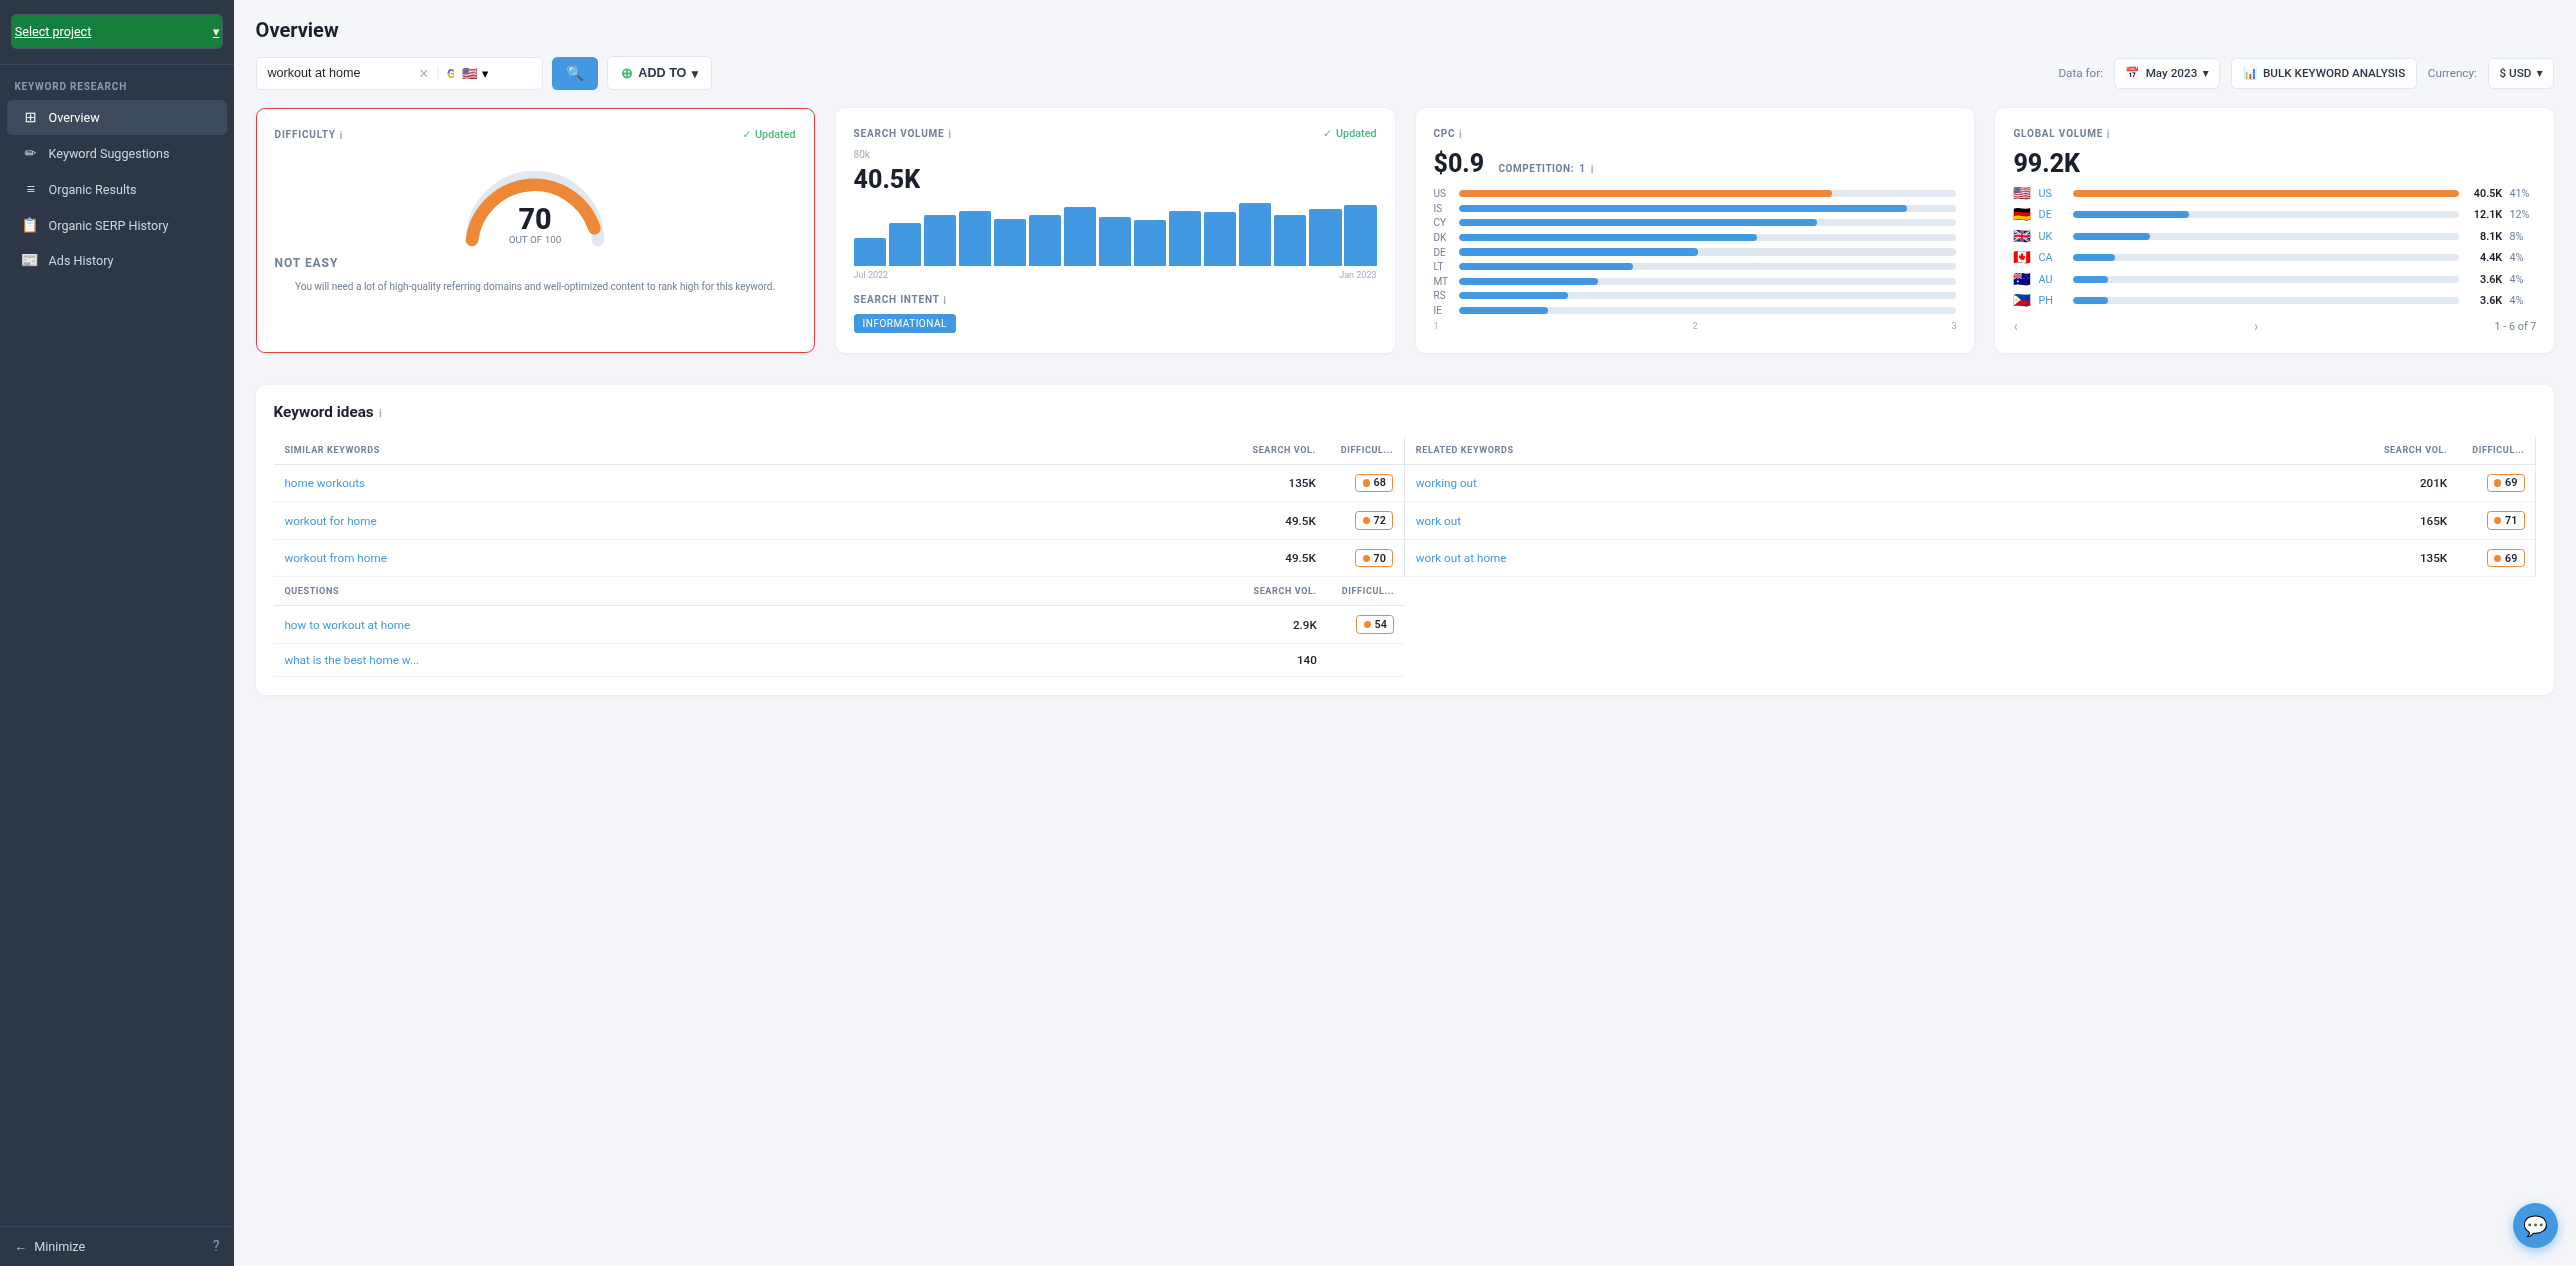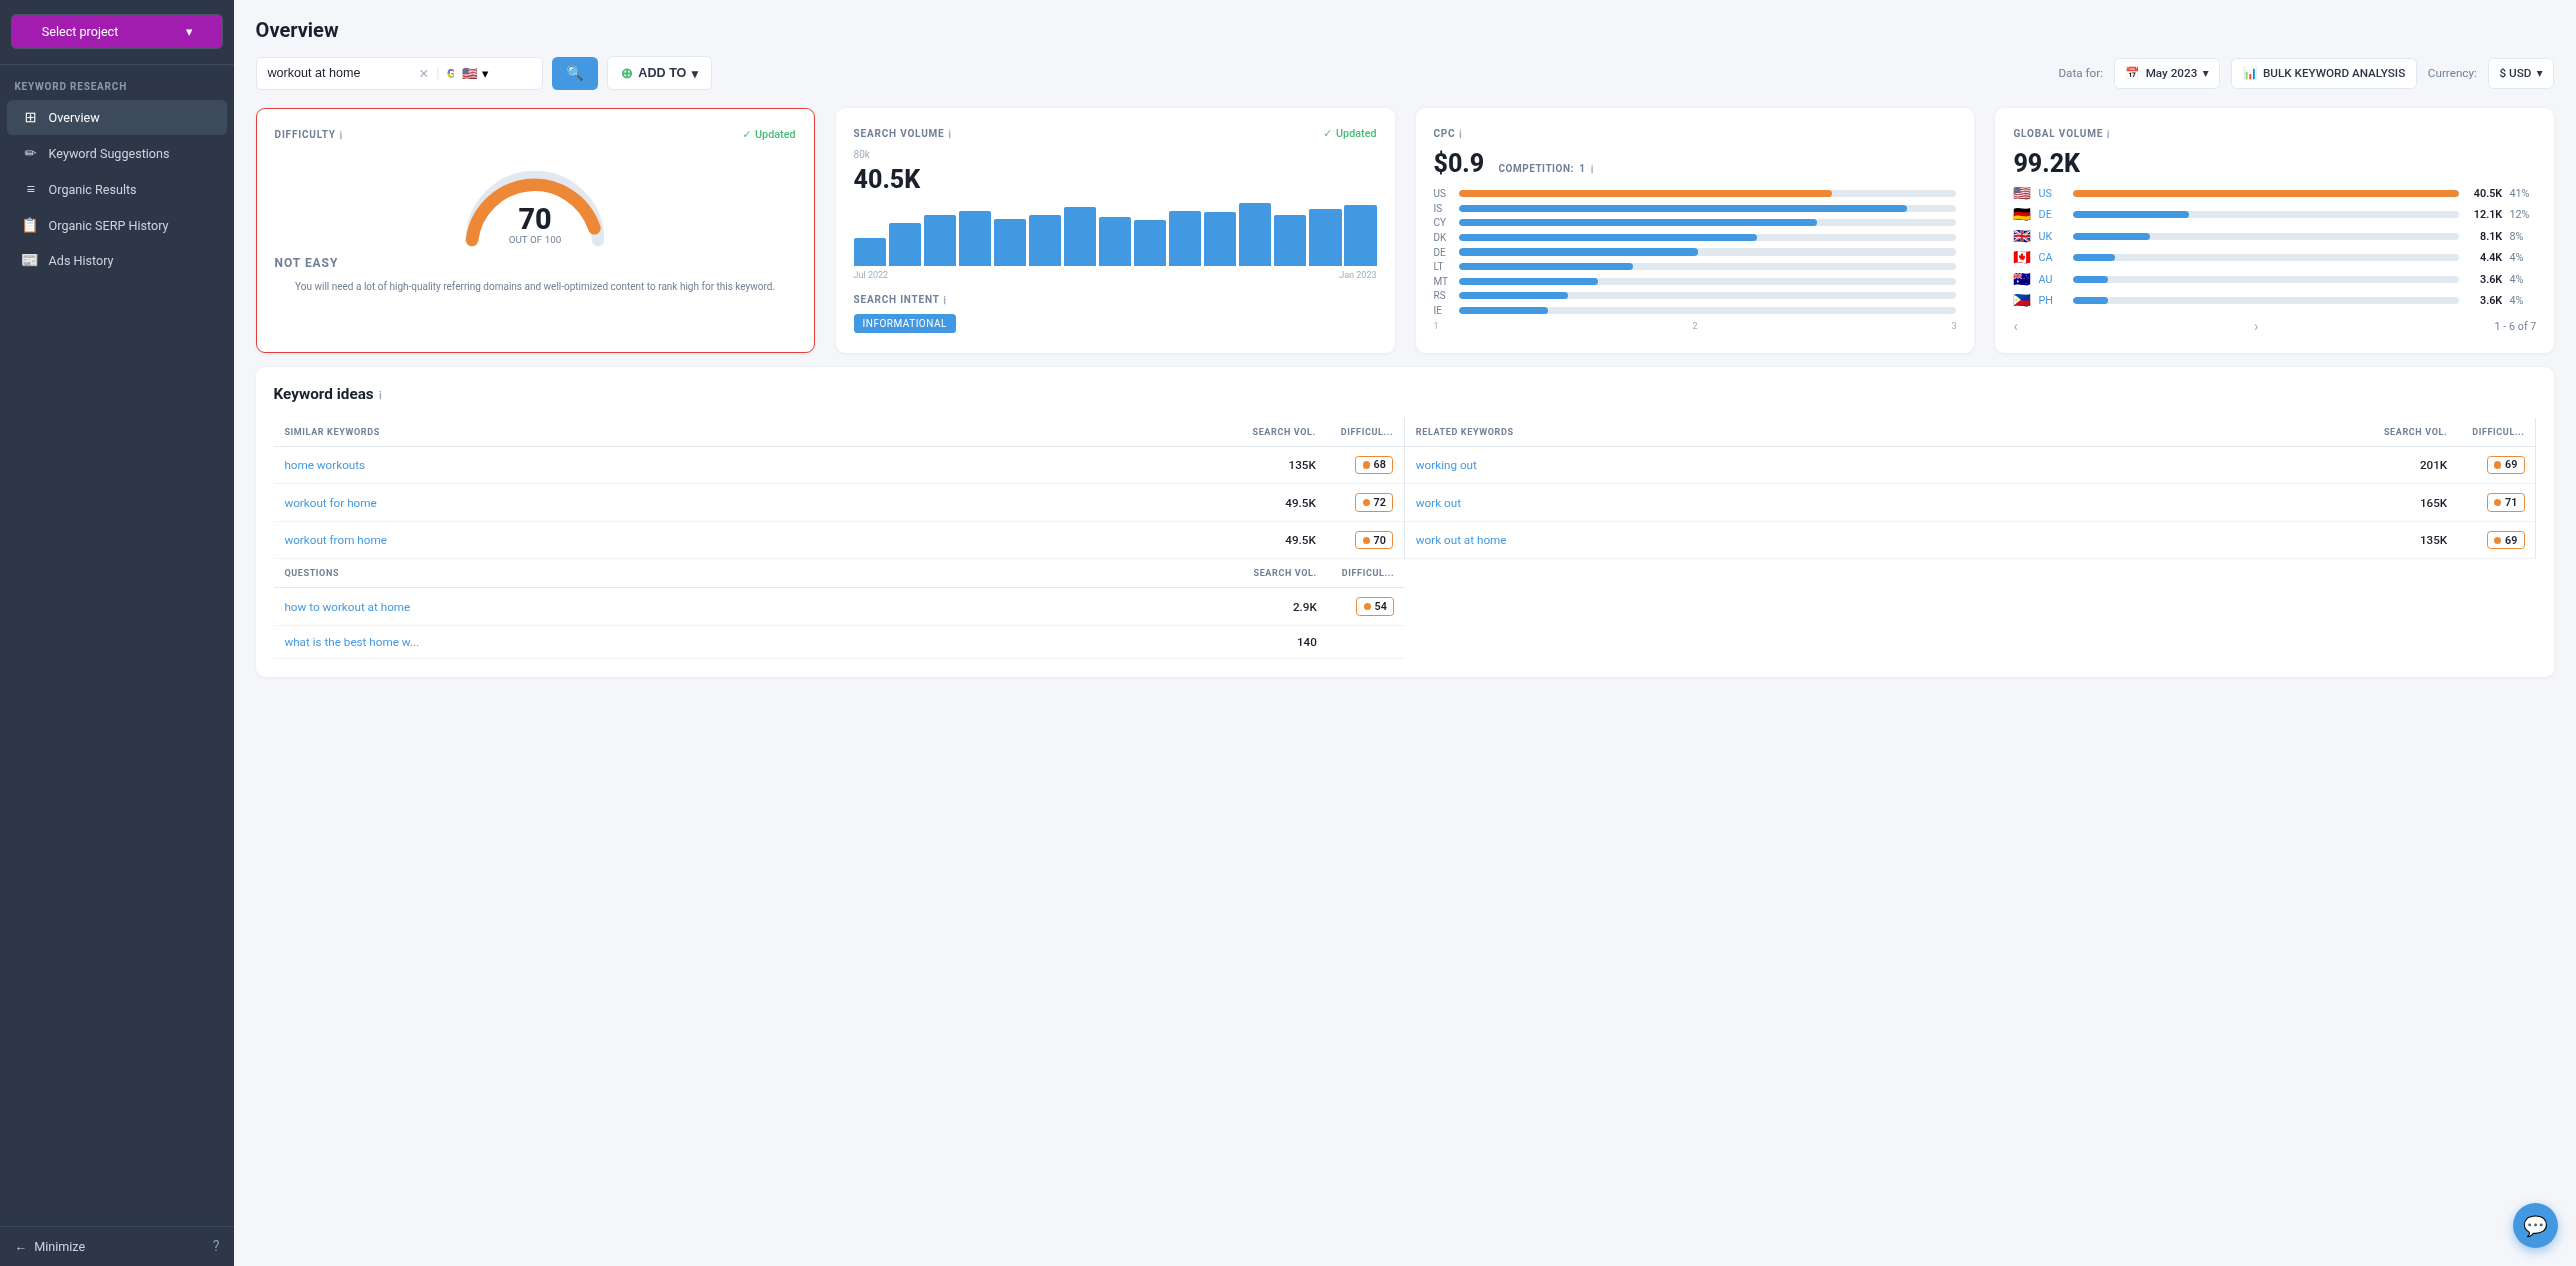--- a/index.html
+++ b/index.html
@@ -15,30 +15,31 @@
       flex-direction: column;
       height: 100vh;
       overflow-y: auto;
     }
     .sidebar-project-selector {
       padding: 14.4px 10.8px;
       border-bottom: 0.9px solid #3d4a5c;
     }
     .project-select {
       width: 100%;
-      background: #a21caf;
+      background: #15803d;
       border: 0.9px solid #4a5568;
       border-radius: 5.4px;
-      padding: 9px 30px;
+      padding: 9px 3px;
       color: #fff;
       font-size: 12.6px;
       display: flex;
       align-items: center;
       justify-content: space-between;
       cursor: pointer;
+      text-decoration: underline;
     }
     .sidebar-section-label {
       font-size: 10px;
       color: #8a9bb0;
       font-weight: 700;
       letter-spacing: 0.08em;
       padding: 16px 14.4px 7.2px;
       text-transform: uppercase;
     }
     .sidebar-item {
@@ -163,21 +164,21 @@
       font-weight: 500;
       color: #2d3748;
     }
     .currency-label { font-size: 11.7px; color: #718096; }
 
     
     .metric-cards {
       display: grid;
       grid-template-columns: 1fr 1fr 1fr 1fr;
       gap: 21px;
-      margin-bottom: 14px;
+      margin-bottom: 32px;
     }
     .card {
       background: #fff;
       border-radius: 9px;
       padding: 18px;
       box-shadow: 0 0.9px 3.6px rgba(0,0,0,0.06);
     }
     .card.highlighted {
       border: 1.8px solid #e53e3e;
     }

